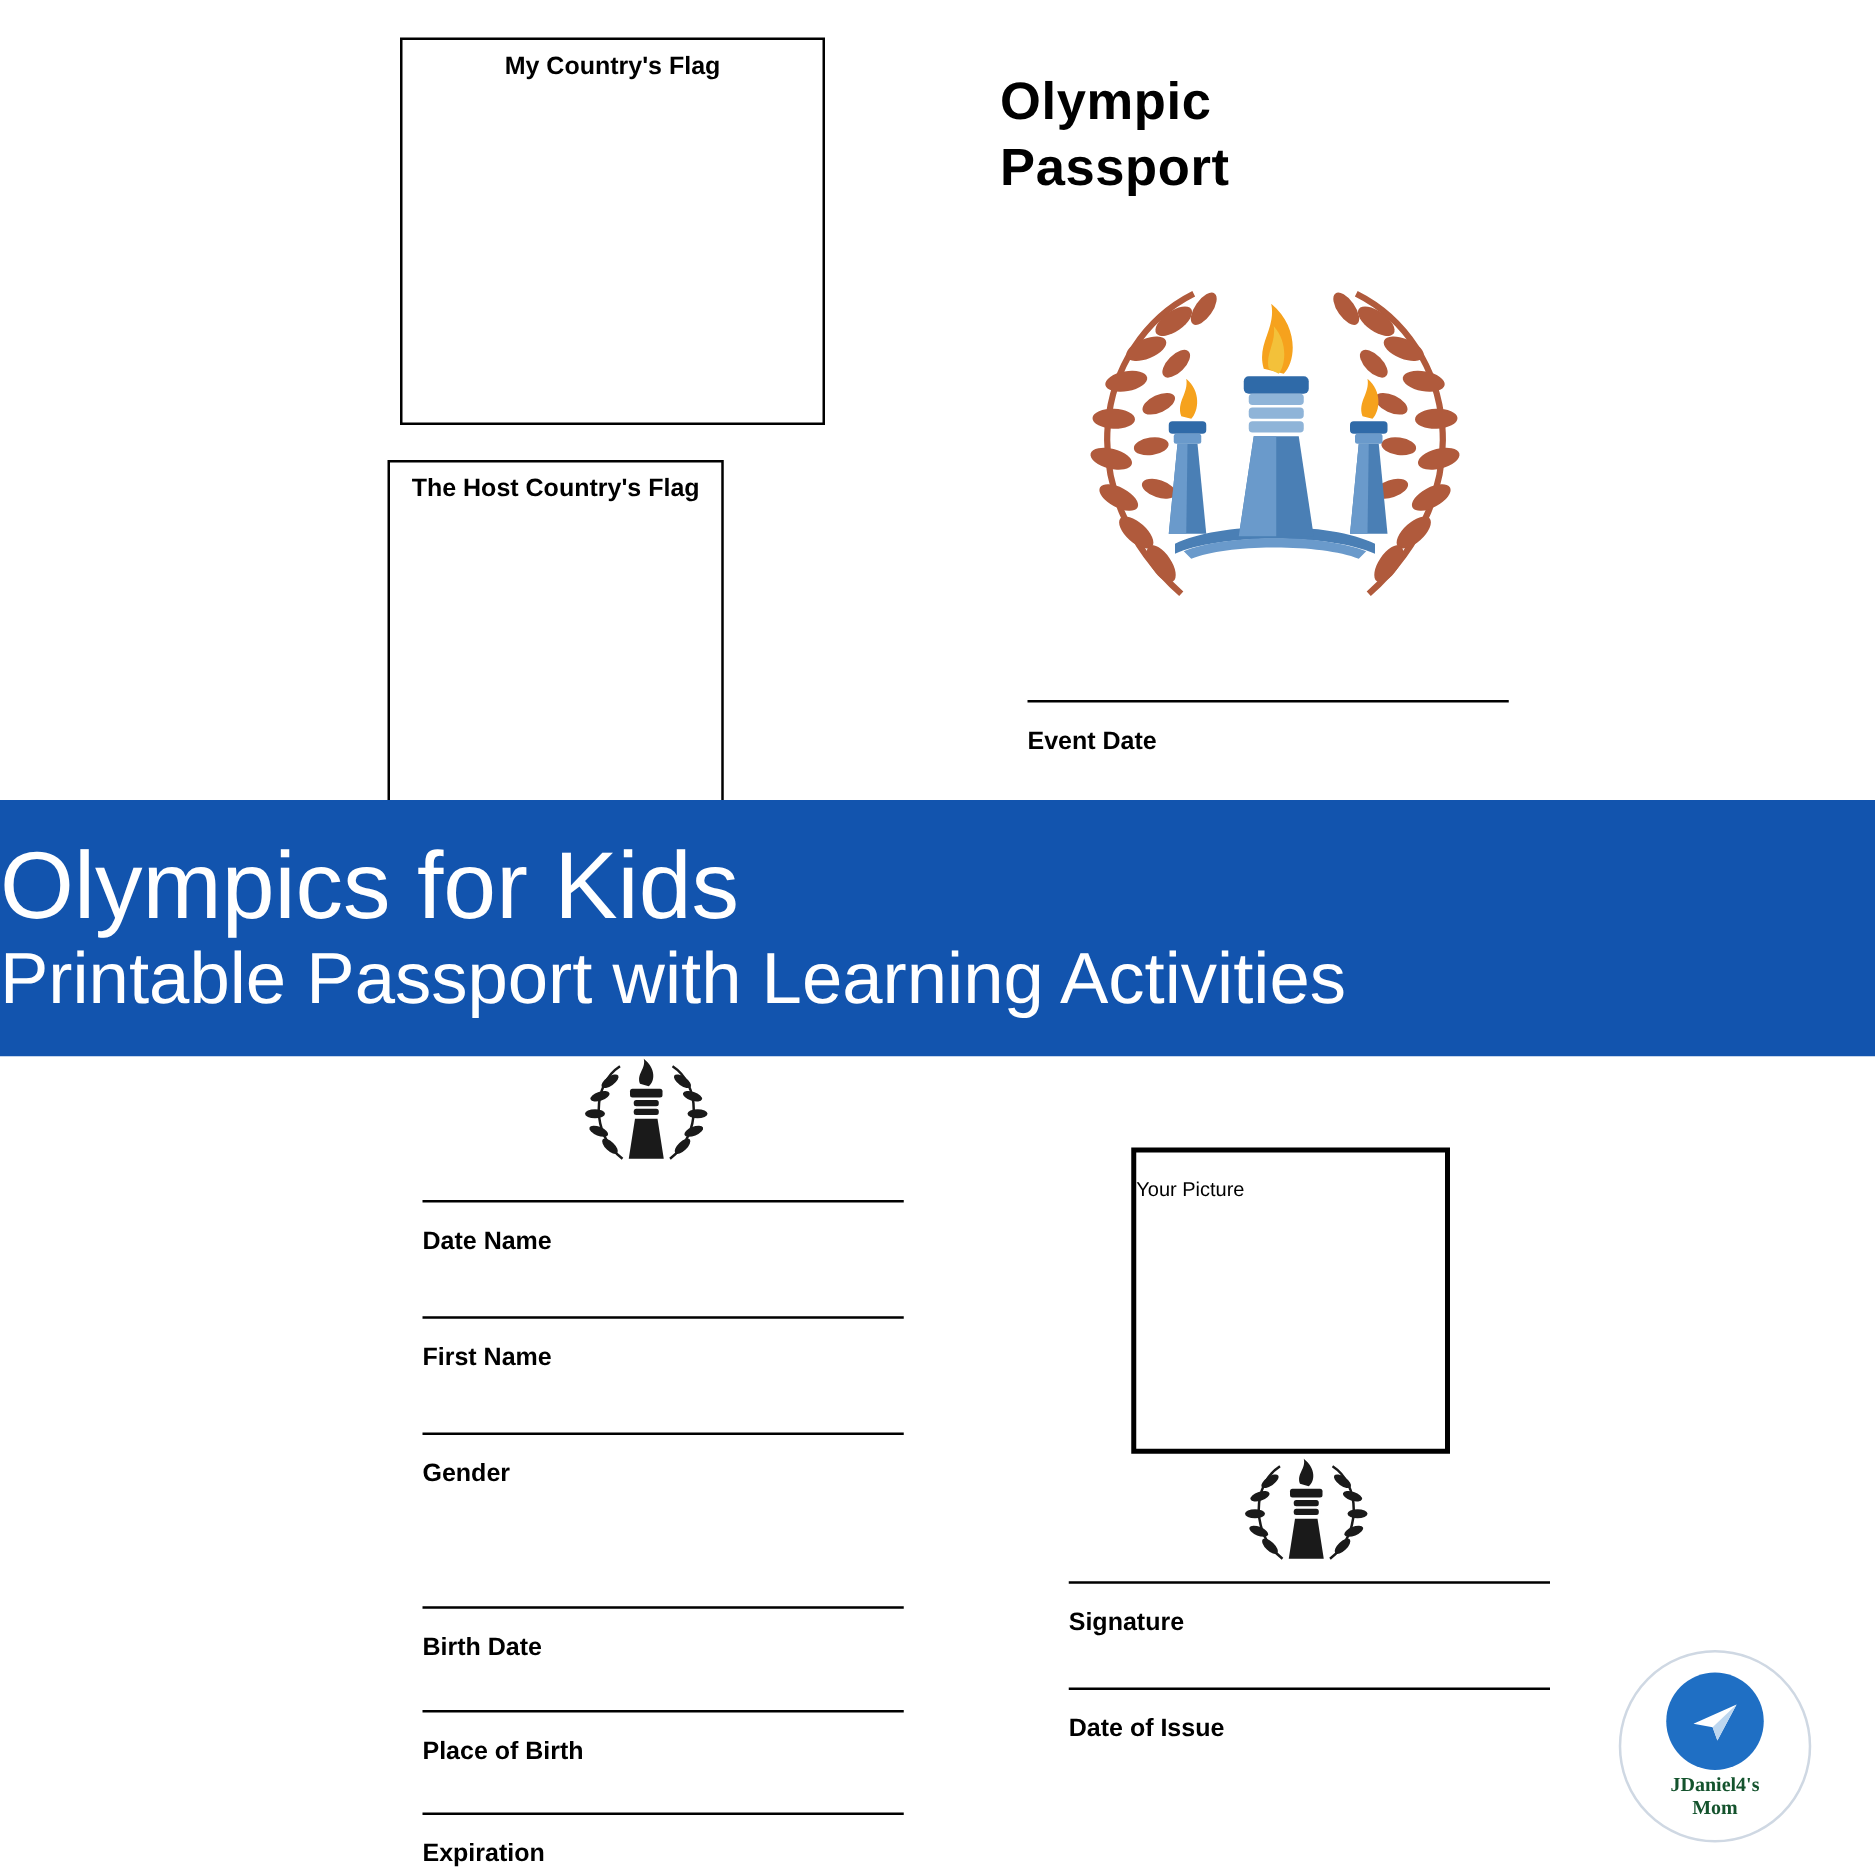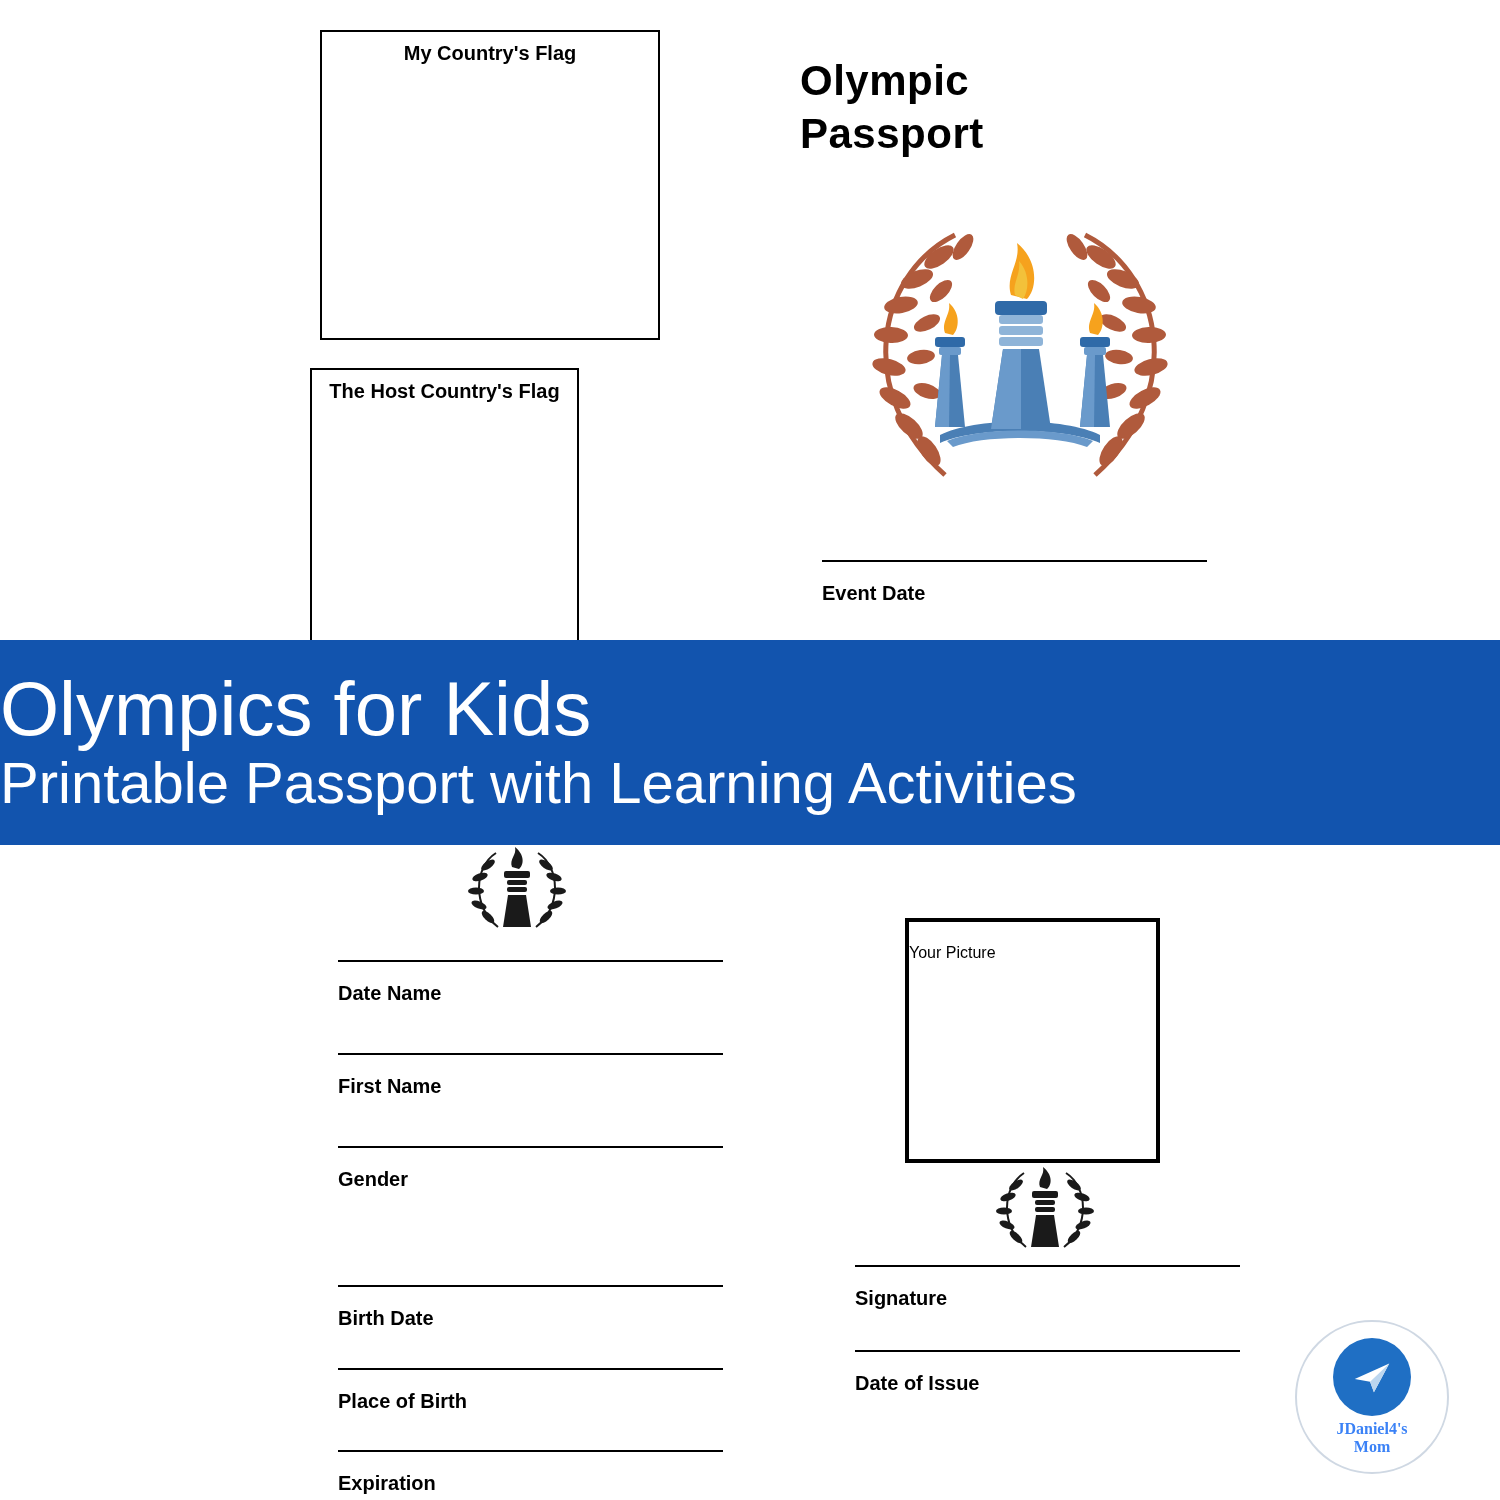--- a/index.html
+++ b/index.html
@@ -176,21 +176,21 @@
     background: #1f6fc4;
     display: flex;
     align-items: center;
     justify-content: center;
     margin-bottom: 4px;
   }
   .watermark .wm-text {
     font-family: "Liberation Serif", serif;
     font-weight: bold;
     font-size: 16px;
-    color: #3b82f6;
+    color: #14532d;
     text-align: center;
     line-height: 1.1;
   }
 </style>
 </head>
 <body>
 
 <div class="page">
 
   <div class="flag-box" id="my-country-flag">

